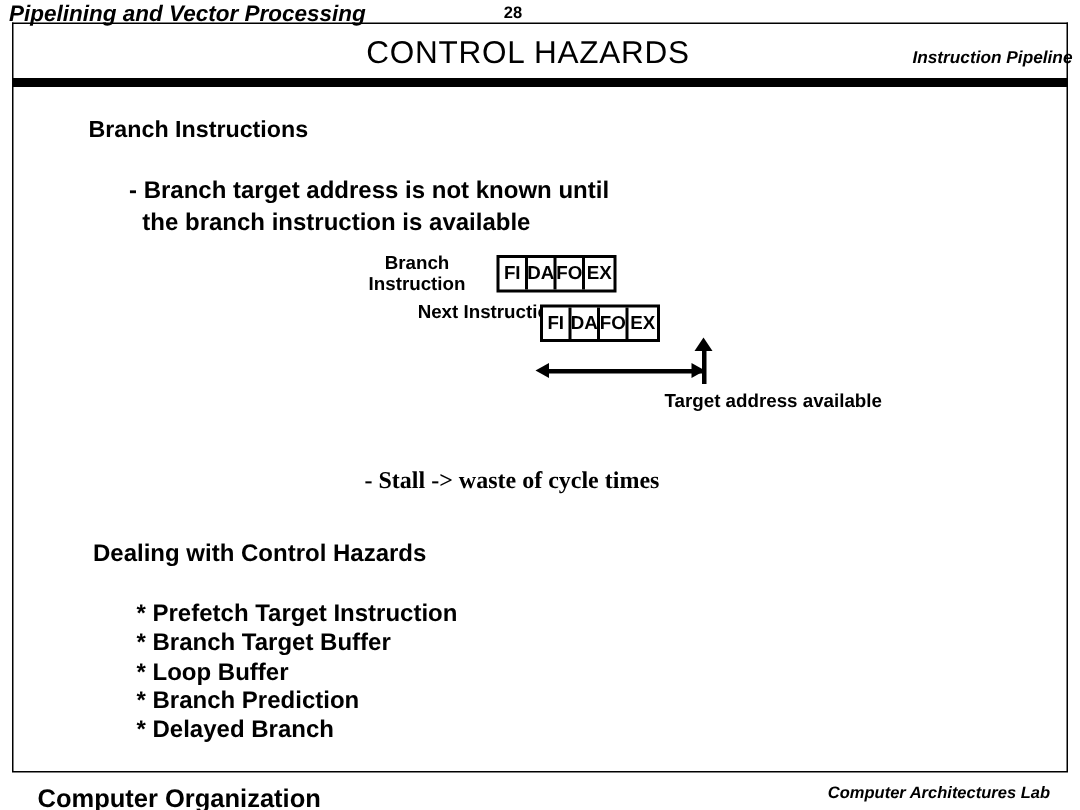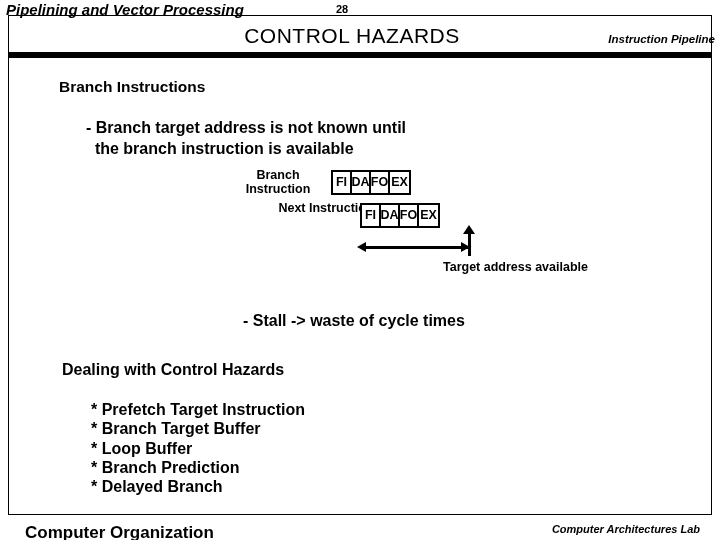--- a/index.html
+++ b/index.html
@@ -96,21 +96,21 @@
   }
 
   
   .t {
     position: absolute;
     font-weight: bold;
     white-space: pre;
   }
   .heading1   { left: 59px;  top: 78px;  font-size: 15.5px; text-align: center; }
   .sub-l1     { left: 86px;  top: 117px; font-size: 16px;  line-height: 21px; }
-  .stall      { left: 243px; top: 312px; font-size: 16px; }
+  .stall      { left: 243px; top: 312px; font-size: 16px; font-family: Liberation Serif, serif; }
   .heading2   { left: 62px;  top: 361px; font-size: 16px; }
   .bullets    { left: 91px;  top: 400px; font-size: 16px; line-height: 19.3px; }
   .target-lbl { left: 443px; top: 260px; font-size: 12.5px; text-align: center; }
 
   
   .row-label {
     position: absolute;
     width: 100px;
     text-align: center;
     font-size: 12.5px;

